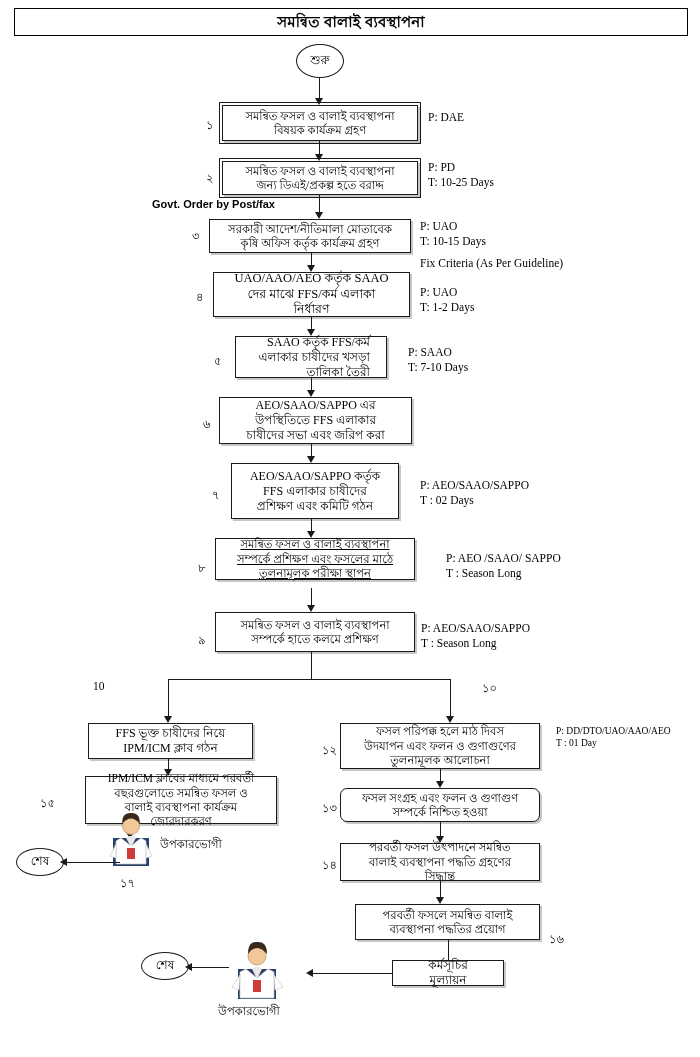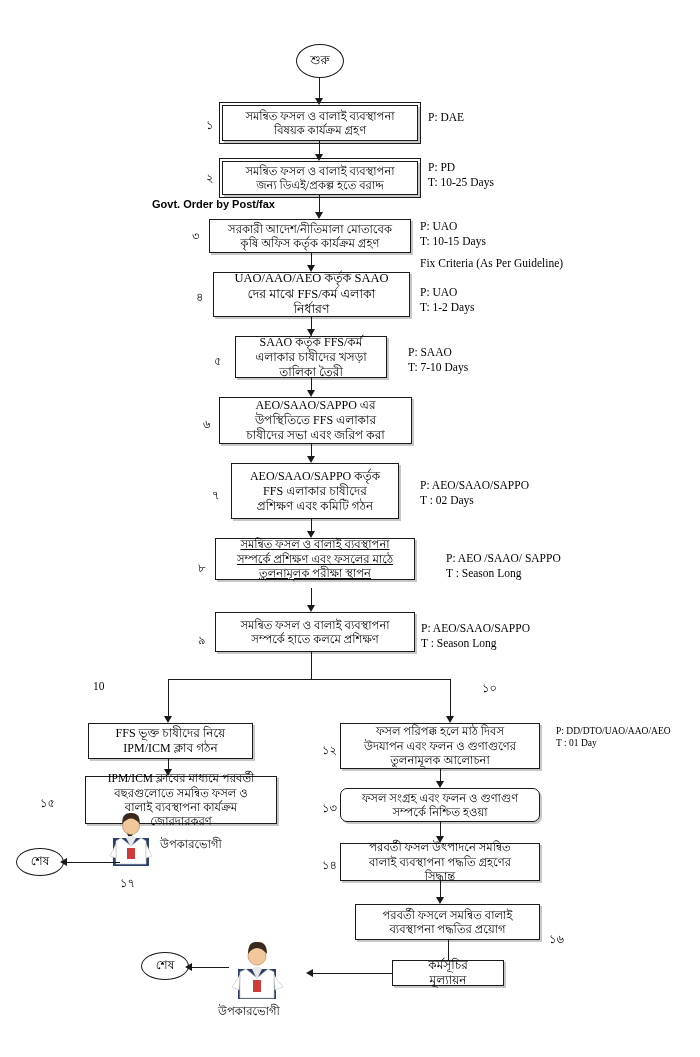--- a/index.html
+++ b/index.html
@@ -124,20 +124,21 @@
     white-space: nowrap;
     pointer-events: none;
   }
   .nodetext { display: block; }
 </style>
 </head>
 <body>
 
 <div id="canvas">
 
+  <div class="title-bar">সমন্বিত বালাই ব্যবস্থাপনা</div>
 
   <div class="watermark" style="left:240px; top:120px;">স্বাধীনতার সুবর্ণ জয়ন্তী</div>
   <div class="watermark" style="left:240px; top:168px;">স্বাধীনতার সুবর্ণ জয়ন্তী</div>
 
   <div class="terminator" style="left:296px; top:44px; width:48px; height:34px;">
     <span>শুরু</span>
   </div>
   <div class="conn vline" style="left:319px; top:78px; height:21px;"></div>
   <div class="arrow-down" style="left:315px; top:98px;"></div>
 
@@ -171,21 +172,21 @@
 
   <div class="node" style="left:213px; top:272px; width:197px; height:45px; font-size:12.5px;">
     <span class="nodetext">UAO/AAO/AEO কর্তৃক SAAO দের  মাঝে FFS/কর্ম এলাকা নির্ধারণ</span>
   </div>
   <div class="num" style="left:196px; top:289px;">৪</div>
   <div class="lbl" style="left:420px; top:285px;">P: UAO
 T: 1-2 Days</div>
   <div class="conn vline" style="left:311px; top:317px; height:14px;"></div>
   <div class="arrow-down" style="left:307px; top:329px;"></div>
 
-  <div class="node" style="left:235px; top:336px; width:152px; height:42px; font-size:12px;">
+  <div class="node" style="left:235px; top:336px; width:152px; height:42px; font-size:12px;text-align:right;">
     <span class="nodetext">SAAO কর্তৃক FFS/কর্ম এলাকার চাষীদের খসড়া তালিকা তৈরী</span>
   </div>
   <div class="num" style="left:214px; top:353px;">৫</div>
   <div class="lbl" style="left:408px; top:345px;">P: SAAO
 T: 7-10 Days</div>
   <div class="conn vline" style="left:311px; top:378px; height:14px;"></div>
   <div class="arrow-down" style="left:307px; top:390px;"></div>
 
   <div class="node" style="left:219px; top:397px; width:193px; height:47px; font-size:12px;">
     <span class="nodetext">AEO/SAAO/SAPPO এর উপস্থিতিতে FFS এলাকার চাষীদের সভা এবং জরিপ করা</span>

